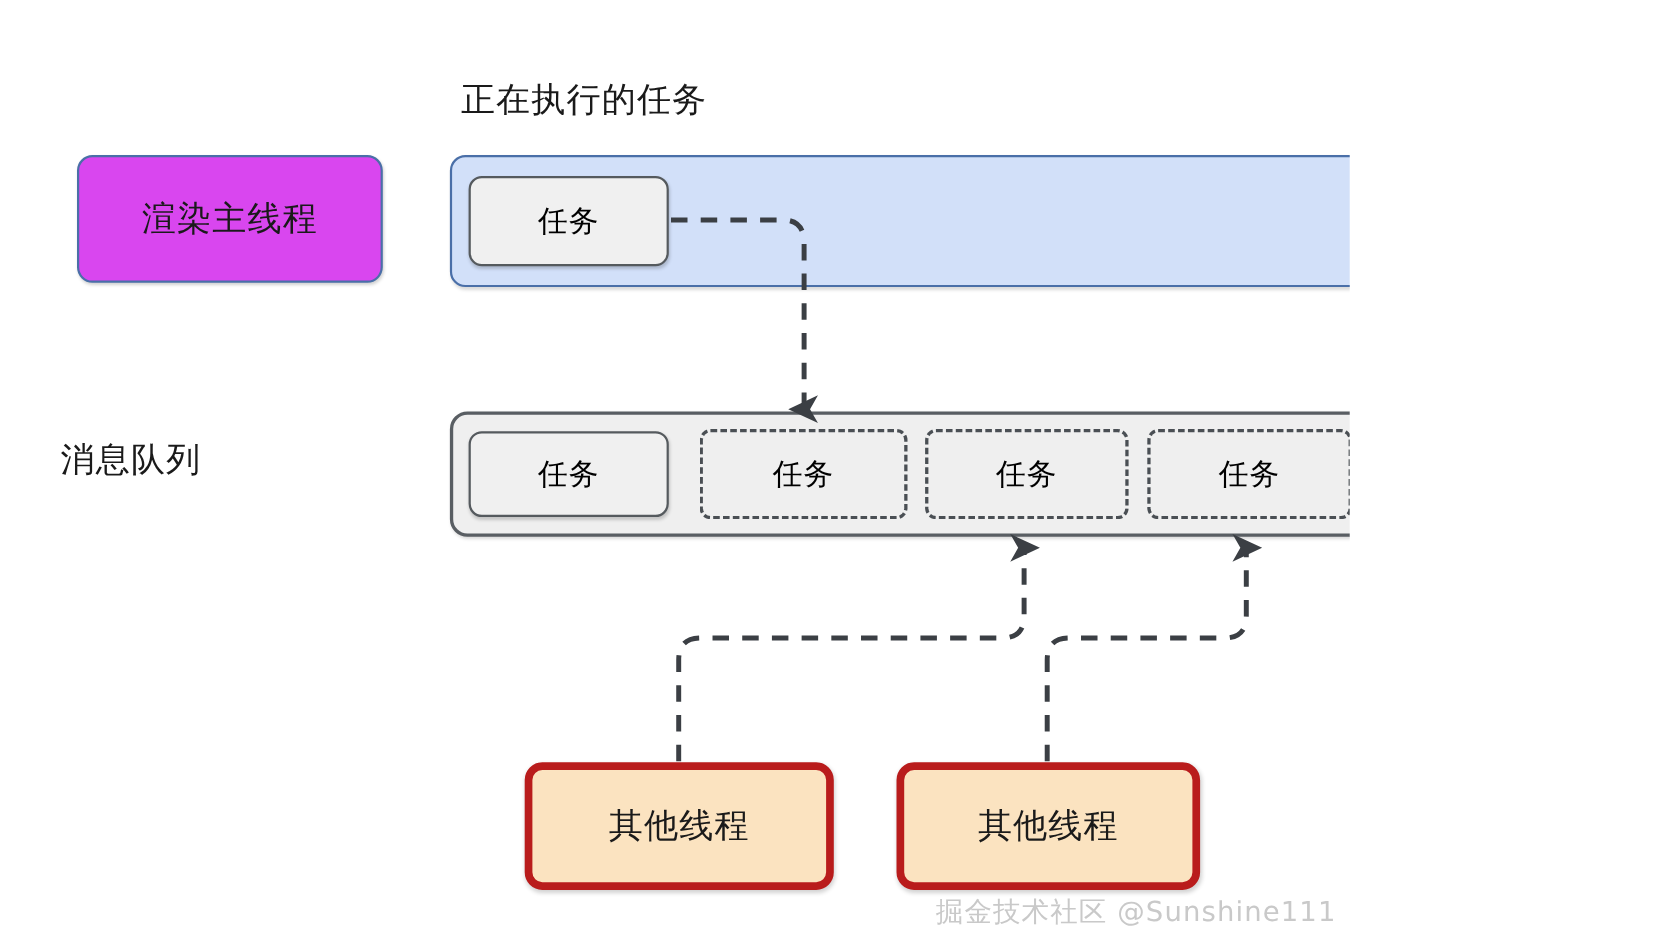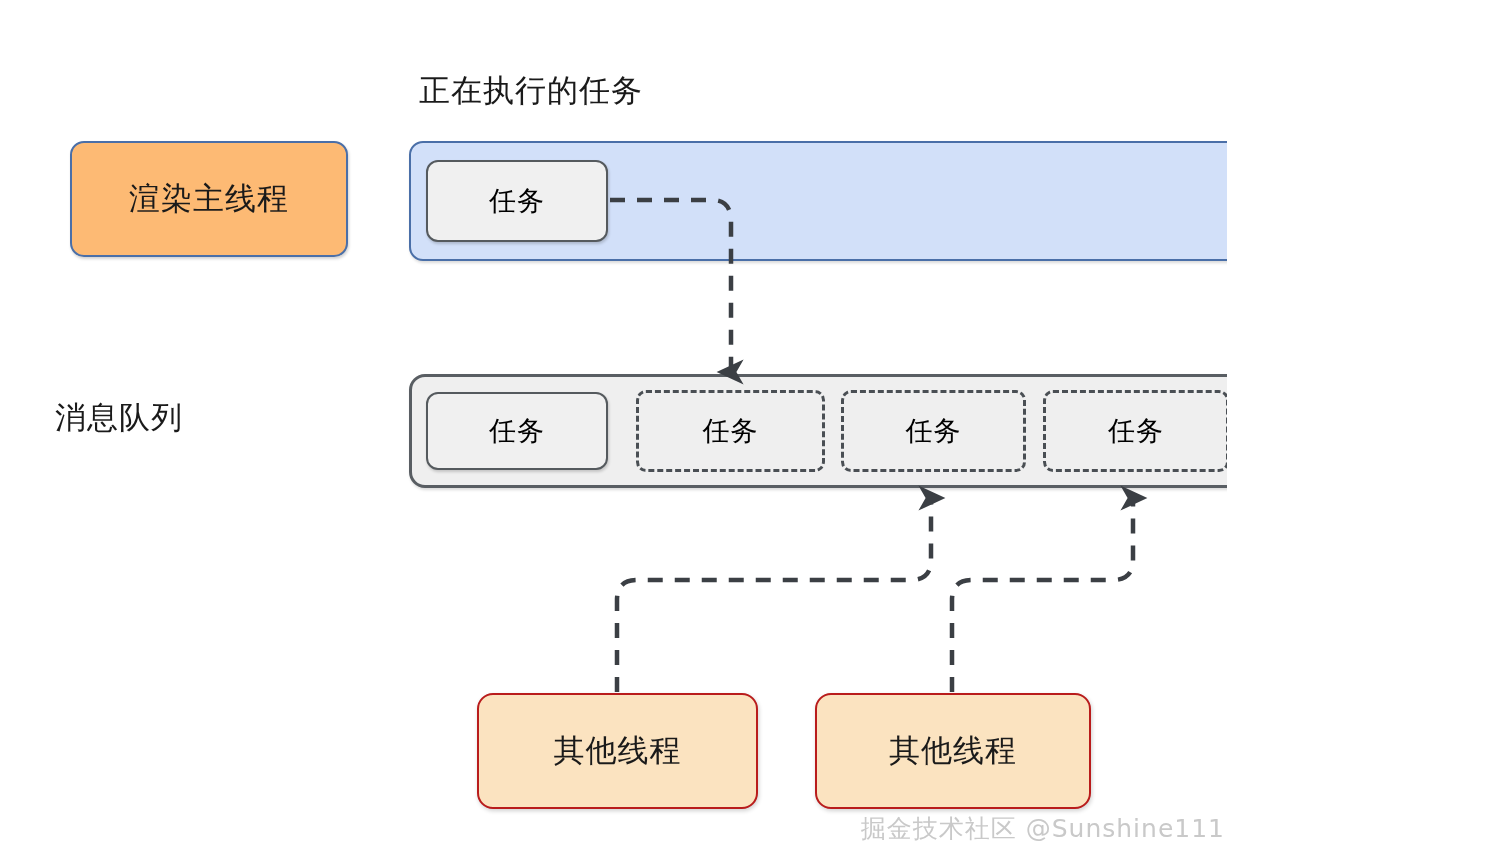--- a/index.html
+++ b/index.html
@@ -27,21 +27,21 @@
     justify-content: center;
     text-align: center;
   }
 
   
   .thread-label-box {
     left: 70px;
     top: 141px;
     width: 278px;
     height: 116px;
-    background: #fdba74;
+    background: #d946ef;
     border: 2px solid #4a6fa8;
     border-radius: 14px;
     box-shadow: 1px 2px 3px rgba(0,0,0,0.18);
   }
   .thread-label-box .txt {
     font-size: 31px;
     color: #1a1a1a;
     letter-spacing: 1px;
   }
 
@@ -135,21 +135,21 @@
   }
 
   .q1 { left: 426px; top: 392px; width: 182px; height: 78px; }
   .q2 { left: 636px; top: 390px; width: 189px; height: 82px; }
   .q3 { left: 841px; top: 390px; width: 185px; height: 82px; }
   .q4 { left: 1043px; top: 390px; width: 186px; height: 82px; }
 
   
   .other-thread {
     background: #fbe3c0;
-    border: 2px solid #b91c1c;
+    border: 7px solid #b91c1c;
     border-radius: 16px;
     box-shadow: 1px 2px 4px rgba(0,0,0,0.18);
   }
   .other-thread .txt {
     font-size: 31px;
     color: #1a1a1a;
     letter-spacing: 1px;
   }
   .ot1 { left: 477px; top: 693px; width: 281px; height: 116px; }
   .ot2 { left: 815px; top: 693px; width: 276px; height: 116px; }
@@ -160,21 +160,21 @@
     left: 0;
     top: 0;
     width: 1512px;
     height: 853px;
     pointer-events: none;
   }
 
   
   .watermark {
     position: absolute;
-    right: 2px;
+    right: 12px;
     bottom: 8px;
     font-size: 25px;
     color: #c9c9c9;
     letter-spacing: 1px;
     white-space: nowrap;
     font-family: "DejaVu Sans", "Liberation Sans", sans-serif;
   }
 </style>
 </head>
 <body>

